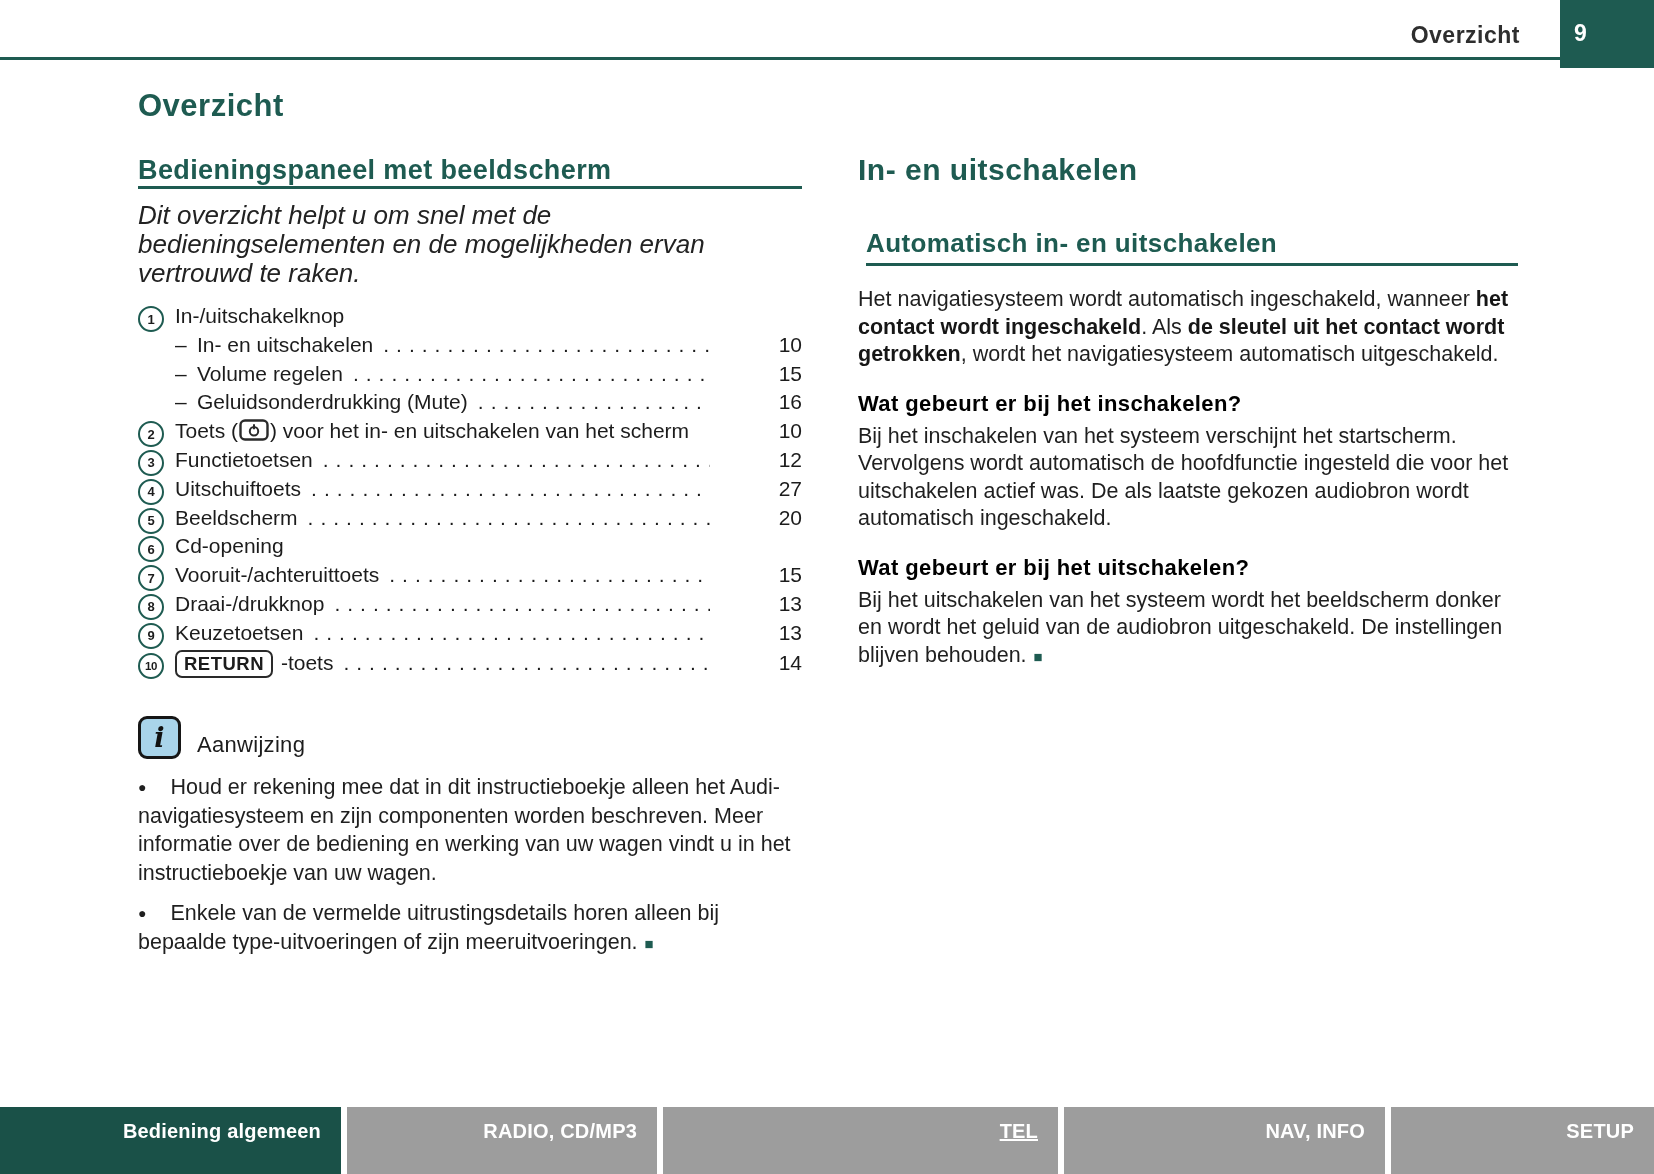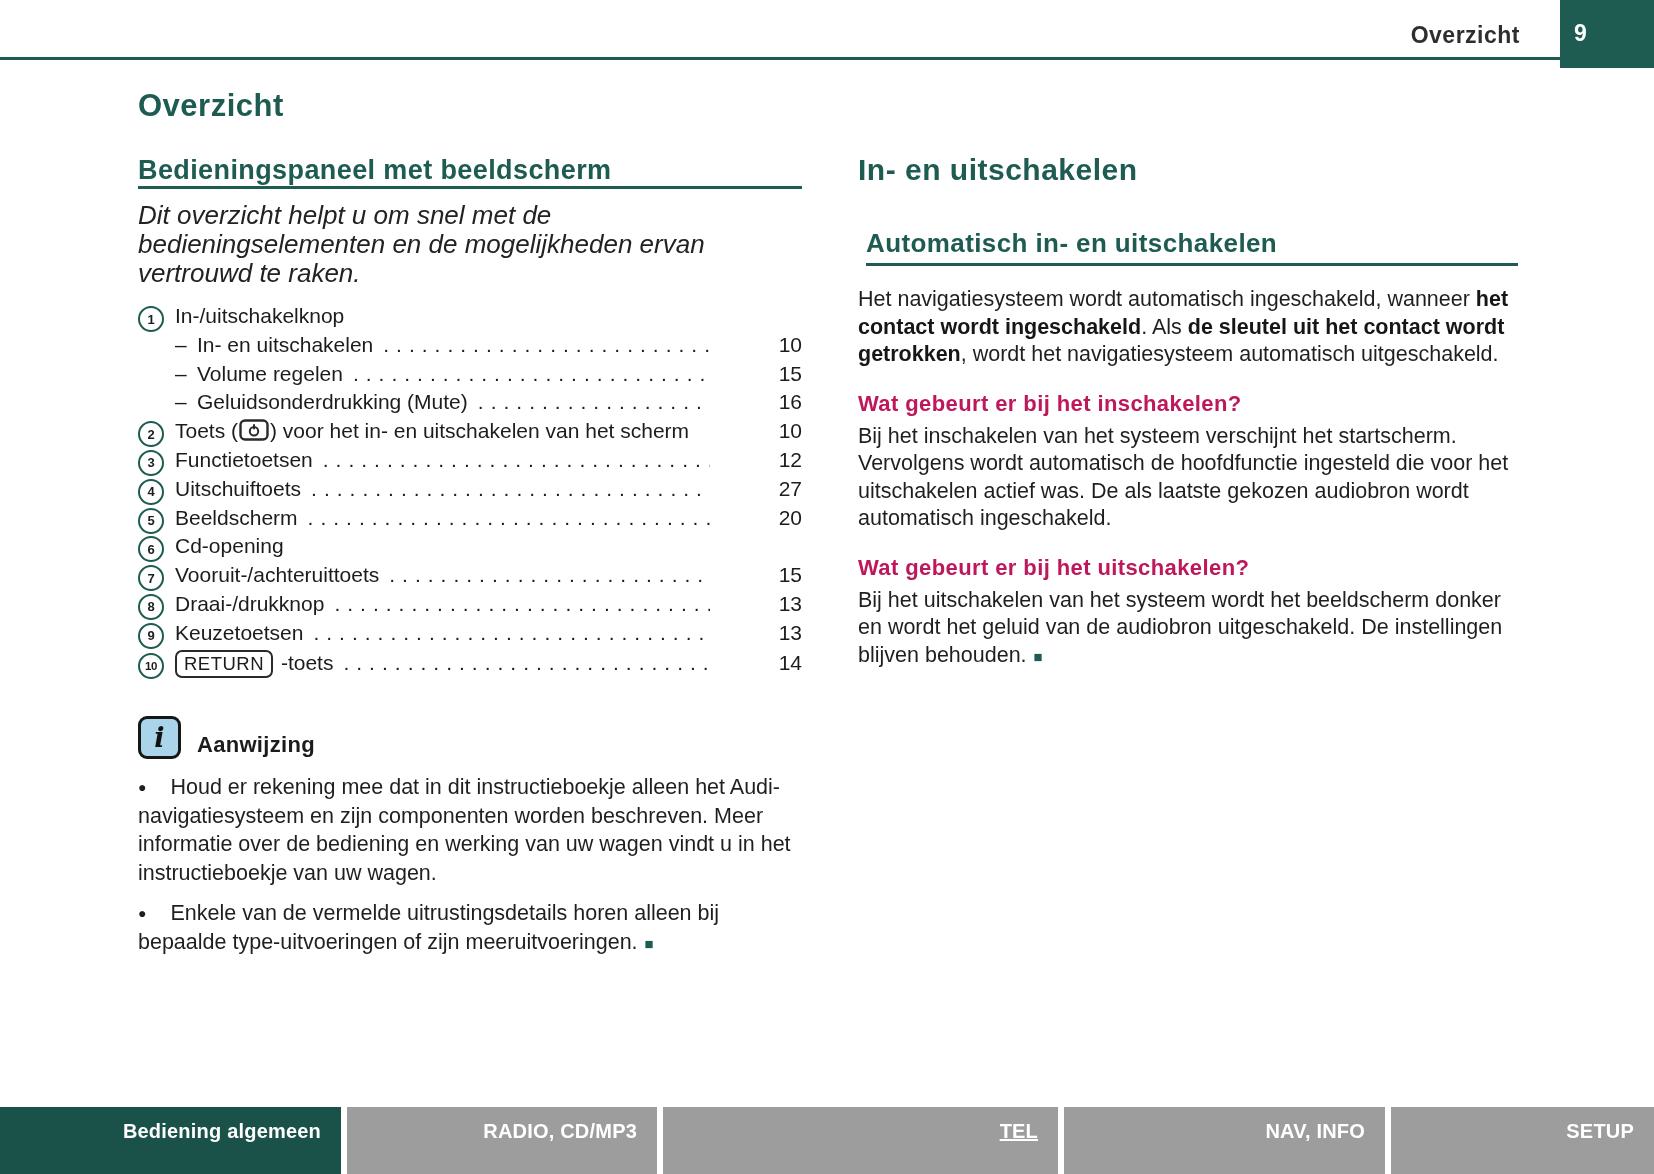--- a/index.html
+++ b/index.html
@@ -54,49 +54,50 @@
   .toc-dots {
     flex:1 1 auto; overflow:hidden; white-space:nowrap;
     letter-spacing:7px; color:#1c1c1c; margin-left:10px;
   }
   .toc-spacer { flex:1 1 auto; }
   .toc-page { flex:0 0 92px; text-align:right; }
   .keycap {
     display:inline-block; border:2px solid #2a2a2a; border-radius:7px;
     padding:0 7px 1px 7px; font-size:18.5px; line-height:23px; letter-spacing:0.5px;
     margin-right:2px;
+    font-weight:bold;
   }
   .powerkey-icon { display:inline-block; vertical-align:-3px; margin:0 1px; }
   
   .note { margin-top:38px; }
   .note-head { display:flex; align-items:flex-end; margin-bottom:14px; }
   .note-icon {
     width:37px; height:37px; background:#a9d4ea; border:3px solid #161616;
     border-radius:9px; display:flex; align-items:center; justify-content:center;
     font-family:"DejaVu Serif", serif; font-style:italic; font-weight:700;
     font-size:27px; color:#111; line-height:1;
   }
-  .note-title { font-size:22px; font-weight:700; margin-left:16px; margin-bottom:1px; letter-spacing:0.3px; }
+  .note-title { font-size:22px; font-weight:400; margin-left:16px; margin-bottom:1px; letter-spacing:0.3px; }
   .note-bullet { font-size:21.5px; line-height:28.5px; margin:0 0 12px 0; color:#1f1f1f; }
   .bullet-dot { font-size:14px; margin-right:24px; vertical-align:2px; }
   .endmark { color:#1e5b51; font-size:15px; margin-left:7px; }
   
   .right-title {
     font-size:30px; font-weight:700; color:#1e5b51; line-height:36px;
     margin:0 0 40px 0; letter-spacing:0.5px;
   }
   .h3-underlined {
     font-size:26px; font-weight:700; color:#1e5b51; line-height:30px;
     padding-bottom:5px; border-bottom:3px solid #1e5b51; margin:0 0 20px 8px;
     letter-spacing:0.4px;
   }
   .body-p { font-size:21.5px; line-height:27.5px; color:#1f1f1f; margin:0; }
   .body-p b { font-weight:700; color:#161616; }
   .h4-sub {
-    font-size:22px; font-weight:700; color:#be185d; letter-spacing:0.4px;
+    font-size:22px; font-weight:700; color:#000000; letter-spacing:0.4px;
     margin:22px 0 6px 0; line-height:26px;
   }
   
   .footer {
     position:absolute; left:0; bottom:0; width:1654px; height:67px;
     display:flex; background:#ffffff;
   }
   .foot-tab {
     height:67px; background:#9d9d9d; color:#ffffff; font-size:20px; font-weight:700;
     text-align:right; padding:13px 20px 12px 0; box-sizing:border-box; letter-spacing:0.2px;

